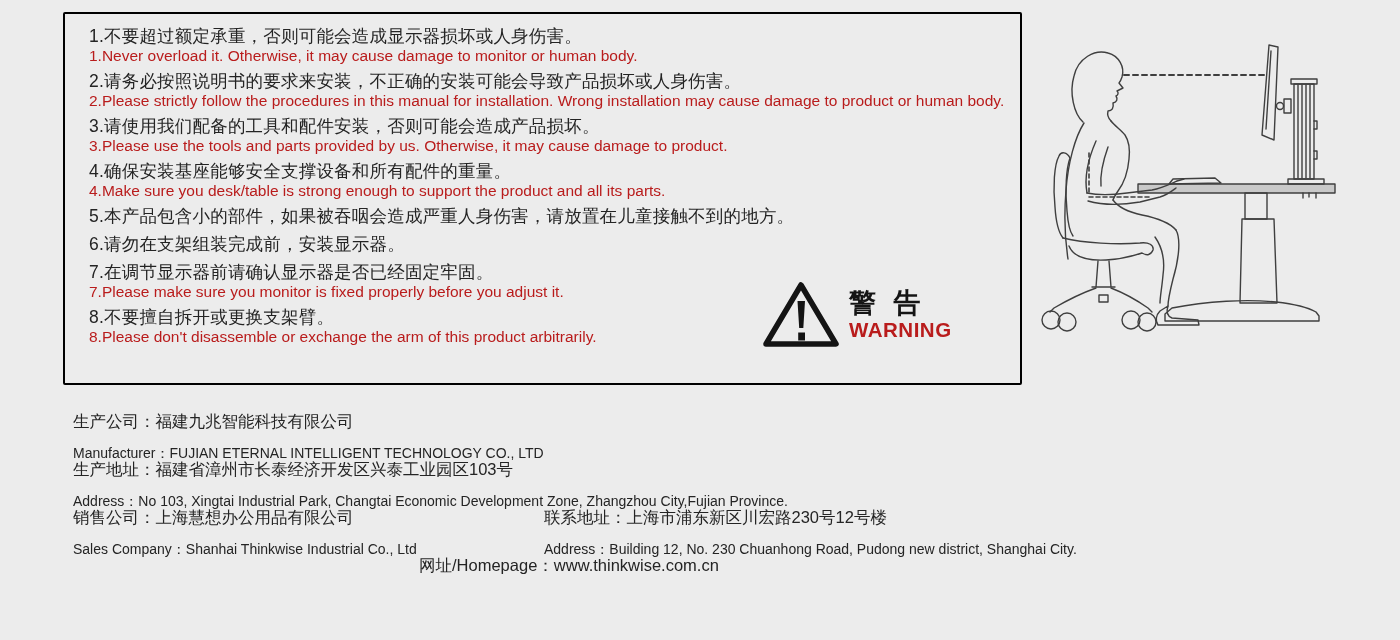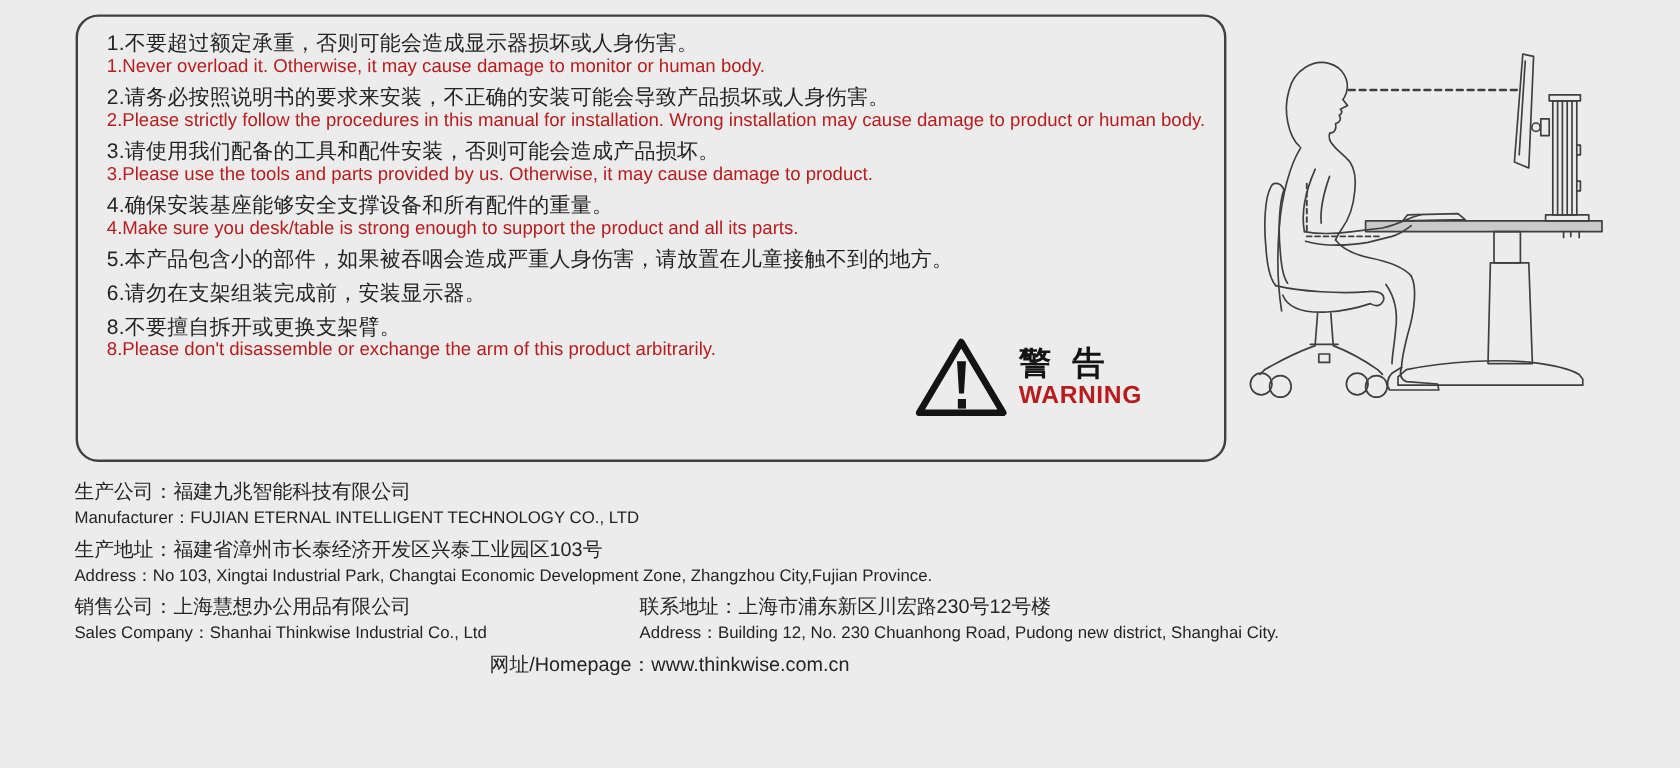--- a/index.html
+++ b/index.html
@@ -5,38 +5,38 @@
   html,body { margin:0; padding:0; }
   .stage {
     position:relative; width:1400px; height:640px;
     background:#ececec; overflow:hidden;
     font-family:"Liberation Sans", sans-serif;
     color:#262626;
   }
   
   .warn-box {
     position:absolute; left:63px; top:12px; width:931px; height:358px;
-    border:2px solid #404040; border-radius:19px;
+    border:2px solid #000000; border-radius:2px;
     padding:11px 0 0 24px;
   }
   .w-item { margin:0 0 6px 0; }
   .w-item.gap6 { margin-top:4px; }
   .w-item .zh { margin:0; font-size:17.5px; line-height:22px; letter-spacing:0.2px; color:#242424; }
   .w-item .en { margin:0; font-size:15.5px; line-height:17px; color:#b91c1c; }
   
   .warn-sign { position:absolute; left:761px; top:280px; display:flex; align-items:center;justify-content:space-between; }
   .warn-sign svg { display:block; }
   .warn-sign-text { margin-left:8px; }
   .warn-zh { font-size:27px; font-weight:bold; letter-spacing:5px; line-height:30px; color:#141414; white-space:nowrap; }
   .warn-en { font-size:20.5px; font-weight:800; letter-spacing:0.5px; line-height:24px; color:#b91c1c; }
   
   .illus { position:absolute; left:1022px; top:25px; }
   
   .info-row { position:absolute; }
-  .info-row p { margin:0; }
+  .info-row p { margin:11px; }
   .info-zh { font-size:16.5px; line-height:22px; color:#242424; }
   .info-en { font-size:14px; line-height:21px; color:#242424; }
 </style>
 </head>
 <body>
 
 <div class="stage">
 
   <div class="warn-box">
     <div class="w-item">
@@ -53,20 +53,24 @@
     </div>
     <div class="w-item">
       <p class="zh">4.确保安装基座能够安全支撑设备和所有配件的重量。</p>
       <p class="en">4.Make sure you desk/table is strong enough to support the product and all its parts.</p>
     </div>
     <div class="w-item">
       <p class="zh">5.本产品包含小的部件，如果被吞咽会造成严重人身伤害，请放置在儿童接触不到的地方。</p>
     </div>
     <div class="w-item gap6">
       <p class="zh">6.请勿在支架组装完成前，安装显示器。</p>
+    </div>
+    <div class="w-item">
+      <p class="zh">7.在调节显示器前请确认显示器是否已经固定牢固。</p>
+      <p class="en">7.Please make sure you monitor is fixed properly before you adjust it.</p>
     </div>
     <div class="w-item">
       <p class="zh">8.不要擅自拆开或更换支架臂。</p>
       <p class="en">8.Please don't disassemble or exchange the arm of this product arbitrarily.</p>
     </div>
   </div>
 
   <div class="warn-sign">
     <svg width="80" height="70" viewBox="0 0 80 70">
       <path d="M40 5 L75 64 H5 Z" fill="none" stroke="#141414" stroke-width="5.5" stroke-linejoin="round"></path>

